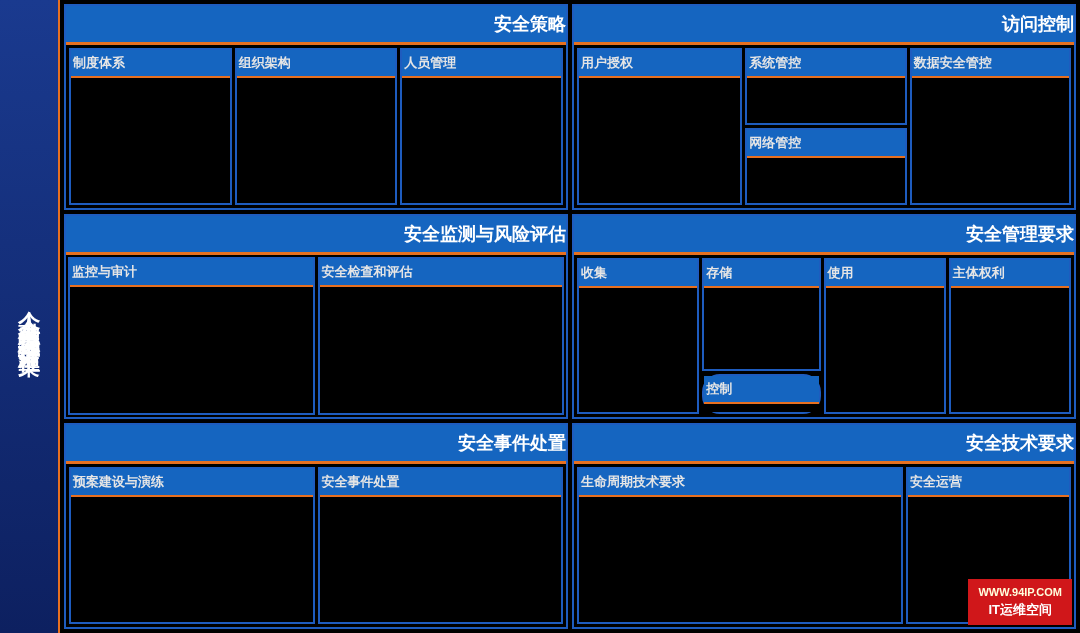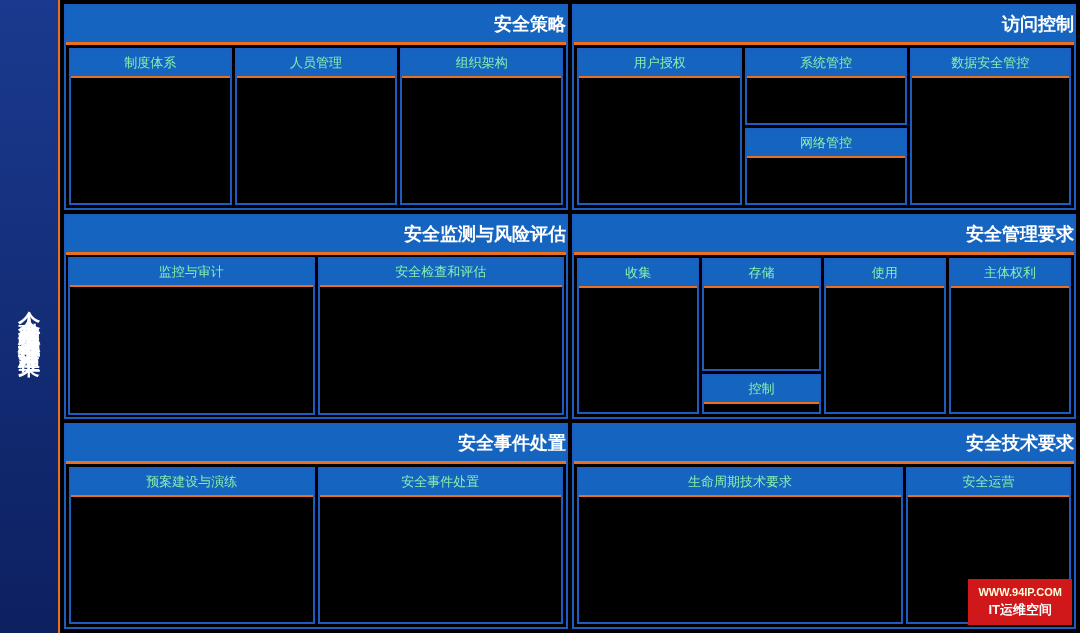--- a/index.html
+++ b/index.html
@@ -72,24 +72,24 @@
     .sub-section {
       background: #000;
       border: 2px solid #1e5cbf;
       display: flex;
       flex-direction: column;
       flex: 1;
     }
 
     .sub-header {
       background: #1565c0;
-      color: #86efac;
+      color: #e5e5e5;
       font-size: 13px;
-      font-weight: normal;
-      text-align: center;
+      font-weight: bold;
+      text-align: left;
       padding: 4px 2px;
       border-bottom: 2px solid #e87020;
       flex-shrink: 0;
     }
 
     .sub-body {
       flex: 1;
       background: #000;
     }
 
@@ -157,25 +157,25 @@
 <div class="main-content">
 
   <div class="section">
     <div class="section-header">安全策略</div>
     <div class="section-body">
       <div class="sub-section">
         <div class="sub-header">制度体系</div>
         <div class="sub-body"></div>
       </div>
       <div class="sub-section">
+        <div class="sub-header">组织架构</div>
+        <div class="sub-body"></div>
+      </div>
+      <div class="sub-section">
         <div class="sub-header">人员管理</div>
-        <div class="sub-body"></div>
-      </div>
-      <div class="sub-section">
-        <div class="sub-header">组织架构</div>
         <div class="sub-body"></div>
       </div>
     </div>
   </div>
 
   <div class="section">
     <div class="section-header">访问控制</div>
     <div style="flex:1; display:flex; flex-direction:column; gap:3px; padding:3px; background:#000;">
 
       <div style="display:flex; flex-direction:row; gap:3px; flex:1;">
@@ -222,21 +222,21 @@
     <div class="mgmt-body">
       <div class="sub-section">
         <div class="sub-header">收集</div>
         <div class="sub-body"></div>
       </div>
       <div style="display:flex; flex-direction:column; gap:3px; flex:1;">
         <div class="sub-section" style="flex:1;">
           <div class="sub-header">存储</div>
           <div class="sub-body"></div>
         </div>
-        <div class="sub-section" style="flex:0 0 auto; min-height:40px;">
+        <div class="sub-section" style="flex:0 0 auto; min-height:40px;border-radius:18px;">
           <div class="sub-header">控制</div>
           <div class="sub-body"></div>
         </div>
       </div>
       <div class="sub-section">
         <div class="sub-header">使用</div>
         <div class="sub-body"></div>
       </div>
       <div class="sub-section">
         <div class="sub-header">主体权利</div>

